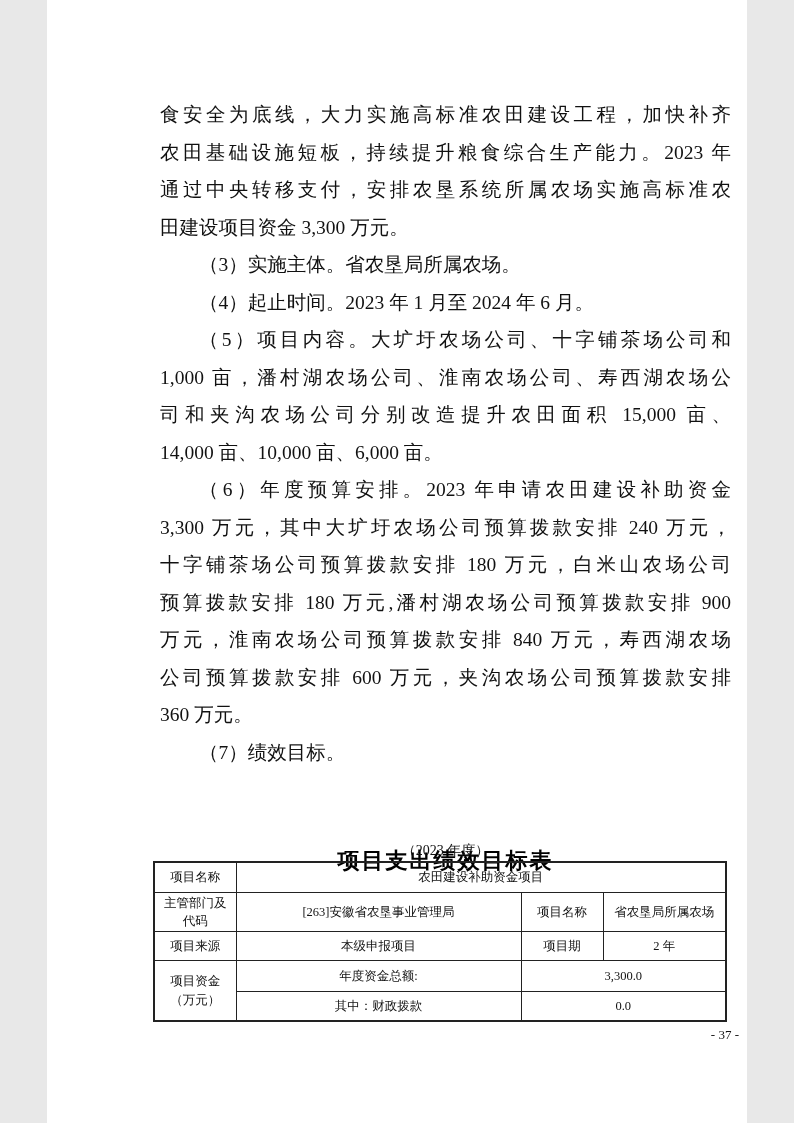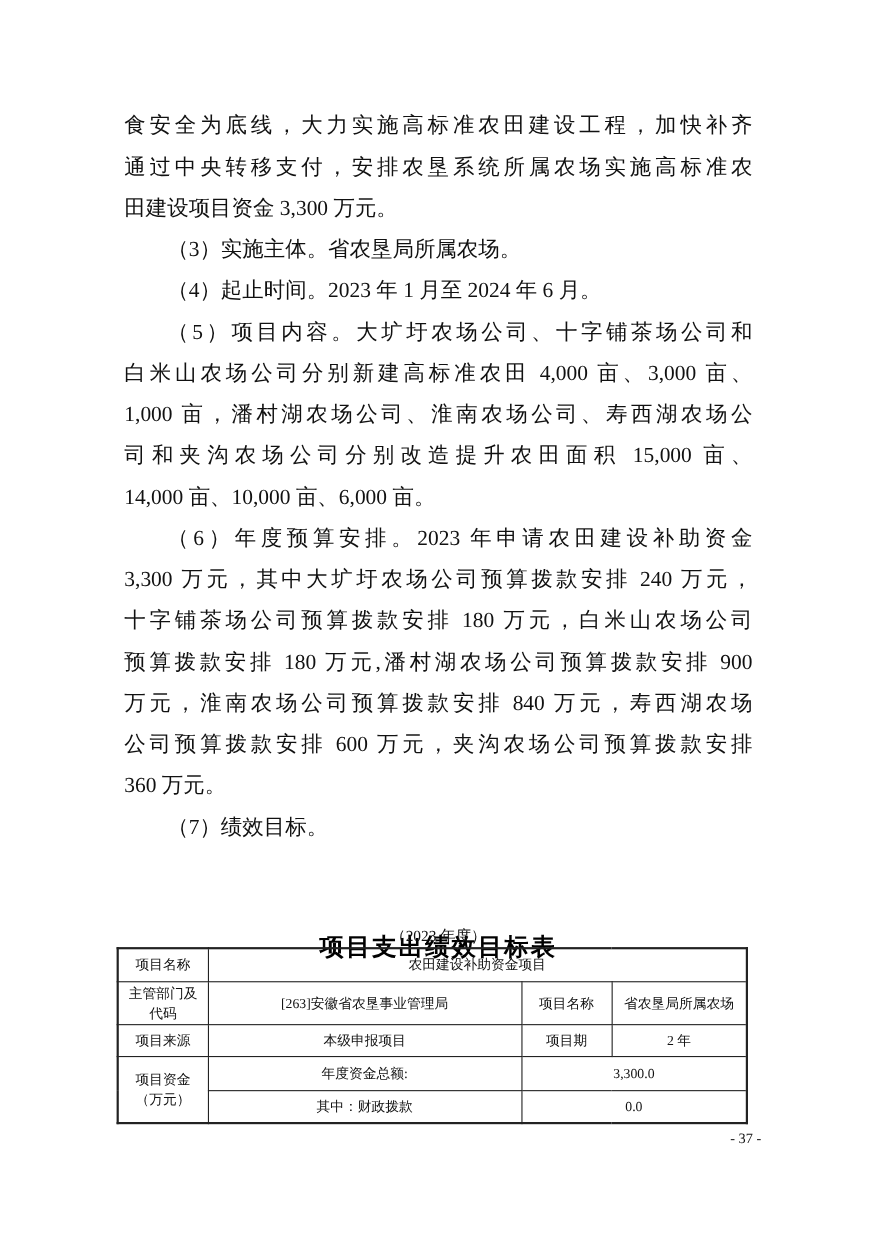--- a/index.html
+++ b/index.html
@@ -1,18 +1,18 @@
 <!DOCTYPE html>
 <html><head>
 <meta charset="utf-8">
 <style>
   html,body{margin:0;padding:0;background:#e8e8e8;}
   .page{
     position:relative;
-    width:794px;height:1123px;
+    width:700px;height:1123px;
     margin:0 auto;
     background:#ffffff;
     font-family:"Liberation Serif","DejaVu Serif",serif;
     color:#111111;
     overflow:hidden;
   }
   .bodytext{
     position:absolute;left:113px;top:96px;width:571px;
     font-size:19.5px;
   }
@@ -62,29 +62,29 @@
   }
 </style>
 </head>
 <body>
 
 <div class="page">
 
   <div class="bodytext">
 
     <div class="line j">食安全为底线，大力实施高标准农田建设工程，加快补齐</div>
+    <div class="line j">农田基础设施短板，持续提升粮食综合生产能力。2023 年</div>
     <div class="line j">通过中央转移支付，安排农垦系统所属农场实施高标准农</div>
     <div class="line e">田建设项目资金 3,300 万元。</div>
 
     <div class="line e ind">（3）实施主体。省农垦局所属农场。</div>
 
     <div class="line e ind">（4）起止时间。2023 年 1 月至 2024 年 6 月。</div>
 
     <div class="line j ind">（5）项目内容。大圹圩农场公司、十字铺茶场公司和</div>
-    <div class="line j">白米山农场公司分别新建高标准农田 4,000 亩、3,000 亩、</div>
     <div class="line j">1,000 亩，潘村湖农场公司、淮南农场公司、寿西湖农场公</div>
     <div class="line j">司和夹沟农场公司分别改造提升农田面积 15,000 亩、</div>
     <div class="line e">14,000 亩、10,000 亩、6,000 亩。</div>
 
     <div class="line j ind">（6）年度预算安排。2023 年申请农田建设补助资金</div>
     <div class="line j">3,300 万元，其中大圹圩农场公司预算拨款安排 240 万元，</div>
     <div class="line j">十字铺茶场公司预算拨款安排 180 万元，白米山农场公司</div>
     <div class="line j">预算拨款安排 180 万元,潘村湖农场公司预算拨款安排 900</div>
     <div class="line j">万元，淮南农场公司预算拨款安排 840 万元，寿西湖农场</div>
     <div class="line j">公司预算拨款安排 600 万元，夹沟农场公司预算拨款安排</div>

